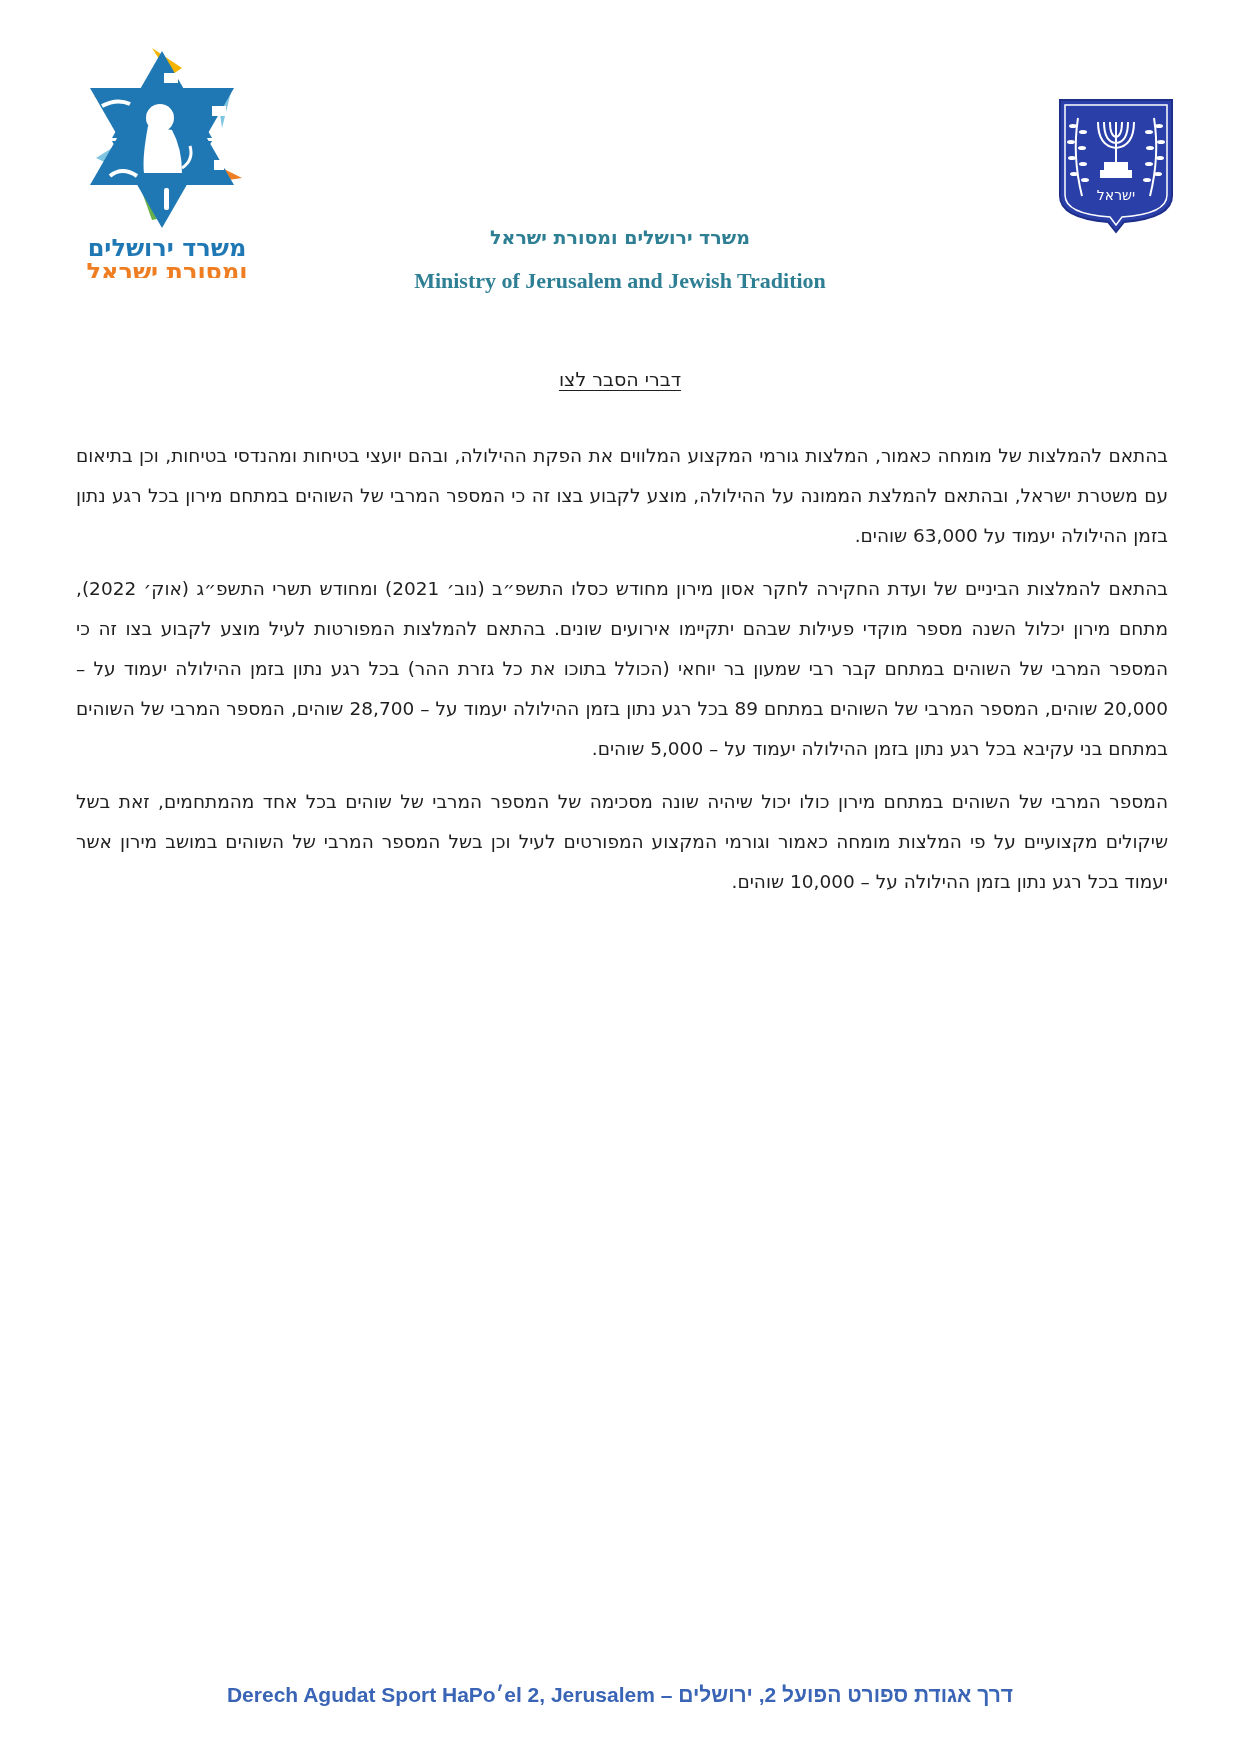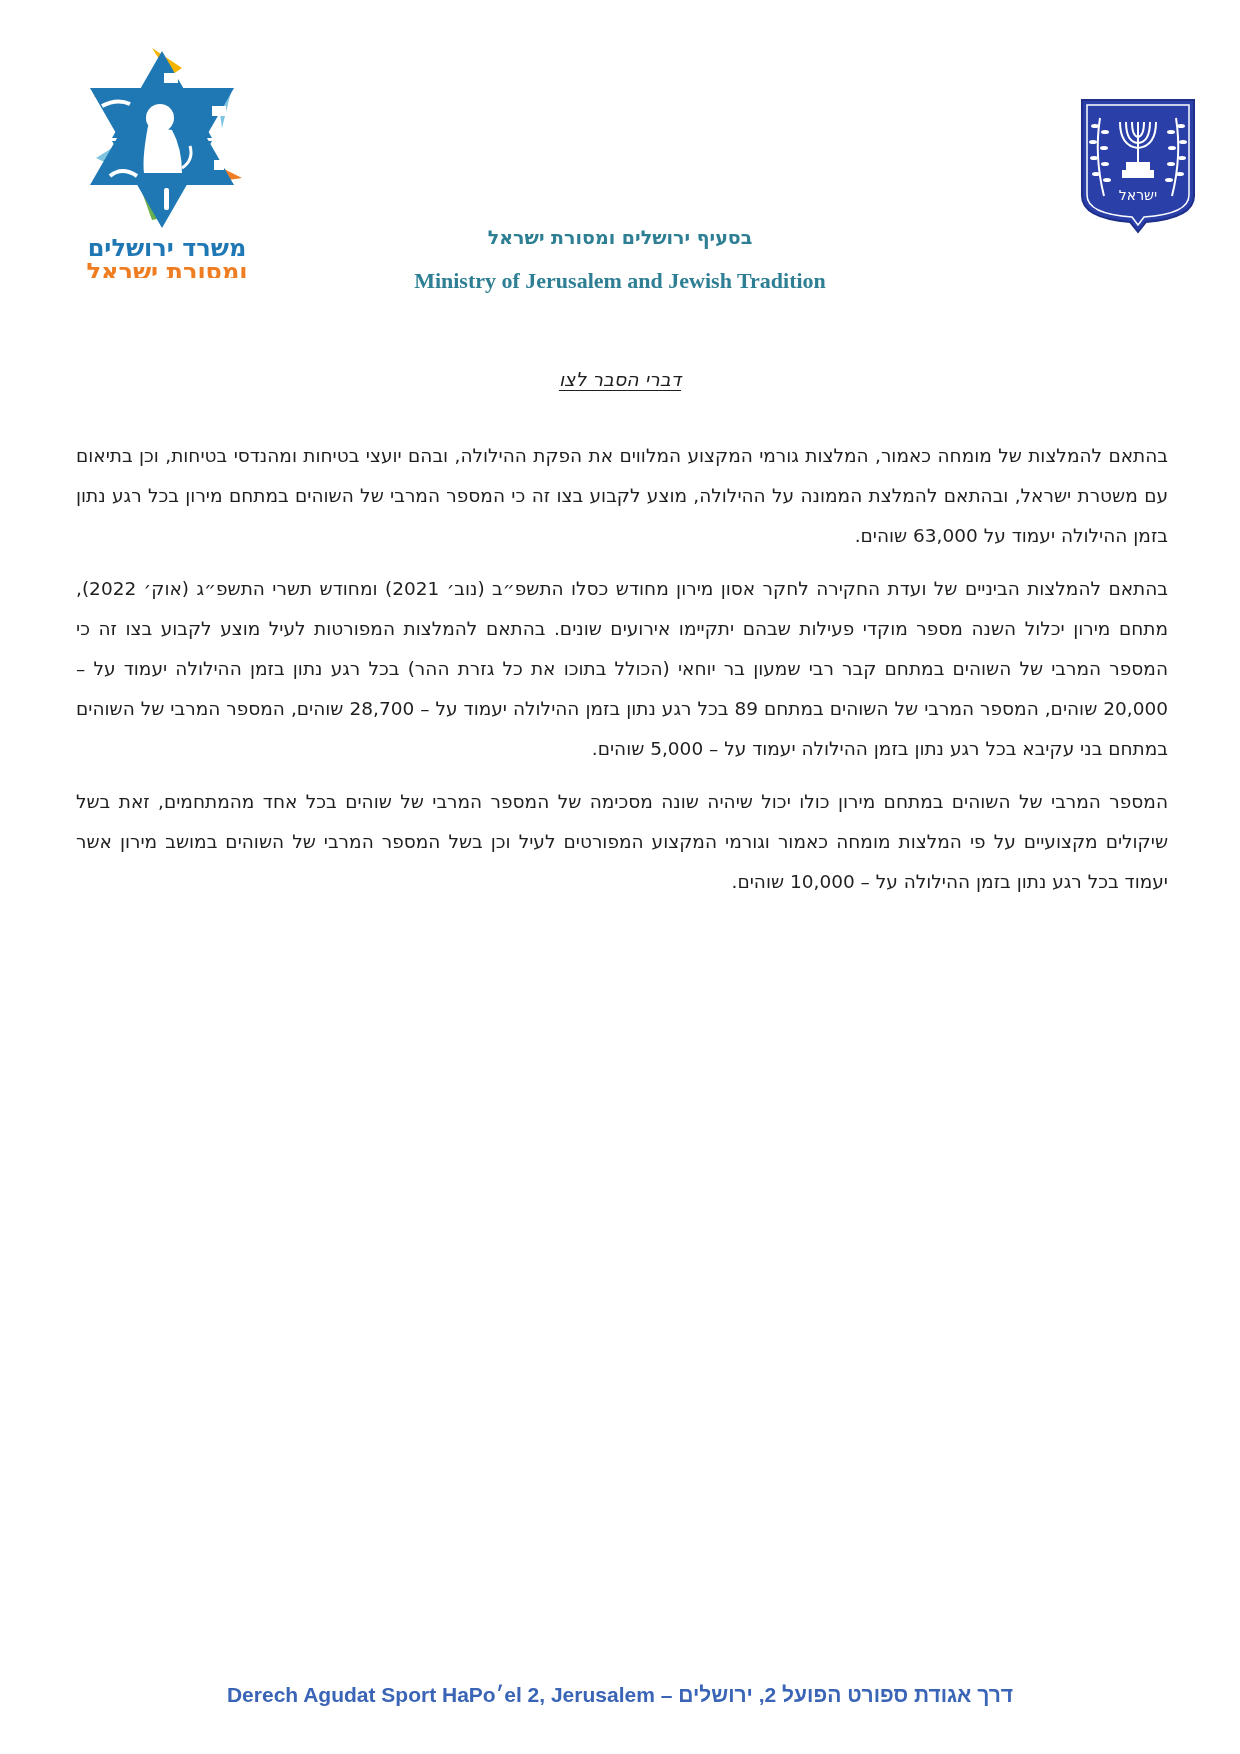--- a/index.html
+++ b/index.html
@@ -1,22 +1,22 @@
 <!DOCTYPE html>
 <html><head>
 <meta charset="utf-8">
 <style>
   html, body { margin: 0; padding: 0; background: #ffffff; }
   body { width: 1240px; height: 1754px; position: relative; overflow: hidden; font-family: "DejaVu Sans", sans-serif; color: #1f1f1f; }
   .logo-left { position: absolute; left: 82px; top: 48px; width: 170px; height: 230px; }
-  .logo-right { position: absolute; left: 1078px; top: 96px; width: 120px; height: 140px; }
+  .logo-right { position: absolute; left: 1056px; top: 96px; width: 120px; height: 140px; }
   .header-he { position: absolute; left: 0; width: 1240px; top: 226px; text-align: center; font-family: "DejaVu Sans", sans-serif; font-weight: bold; font-size: 19px; color: #2e7f94; direction: rtl; }
   .header-en { position: absolute; left: 0; width: 1240px; top: 268px; text-align: center; font-family: Liberation Serif, serif; font-weight: bold; font-size: 22px; color: #2e7f94; }
   .doc-title { position: absolute; left: 0; width: 1240px; top: 368px; text-align: center; font-size: 19px; direction: rtl; }
-  .doc-title span { text-decoration: underline; text-underline-offset: 4px; font-style: italic; }
+  .doc-title span { text-decoration: underline; text-underline-offset: 4px; }
   .body { position: absolute; left: 76px; width: 1092px; top: 436px; direction: rtl; text-align: justify; font-size: 18.5px; line-height: 40px; }
   .body p { margin: 0 0 13px 0; }
   .body p.last { font-size: 16.5px; line-height: 28px; text-align: right; margin-top: 2px; padding-right: 2px; }
   .footer { position: absolute; left: 0; width: 1240px; top: 1683px; text-align: center; font-family: Liberation Sans, sans-serif; font-weight: bold; font-size: 21px; color: #3a64b5; }
 </style>
 </head>
 <body>
 
 <div class="logo-left">
   <svg width="170" height="230" viewBox="0 0 170 230">
@@ -76,21 +76,21 @@
       <path d="M42 26 Q42 50 60 52 Q78 50 78 26"></path>
       <path d="M48 26 Q48 46 60 47 Q72 46 72 26"></path>
       <path d="M54 26 Q54 40 60 41 Q66 40 66 26"></path>
     </g>
     <rect x="48" y="66" width="24" height="8" fill="#ffffff"></rect>
     <rect x="44" y="74" width="32" height="8" fill="#ffffff"></rect>
     <text x="60" y="104" text-anchor="middle" font-family="DejaVu Sans, sans-serif" font-size="14" fill="#ffffff" direction="rtl">ישראל</text>
   </svg>
 </div>
 
-<div class="header-he">בסעיף ירושלים ומסורת ישראל</div>
+<div class="header-he">משרד ירושלים ומסורת ישראל</div>
 <div class="header-en">Ministry of Jerusalem and Jewish Tradition</div>
 
 <div class="doc-title">
   <span>דברי הסבר לצו</span>
 </div>
 
 <div class="body">
   <p>בהתאם להמלצות של מומחה כאמור, המלצות גורמי המקצוע המלווים את הפקת ההילולה, ובהם יועצי בטיחות ומהנדסי בטיחות, וכן בתיאום עם משטרת ישראל, ובהתאם להמלצת הממונה על ההילולה, מוצע לקבוע בצו זה כי המספר המרבי של השוהים במתחם מירון בכל רגע נתון בזמן ההילולה יעמוד על 63,000 שוהים.</p>
   <p>בהתאם להמלצות הביניים של ועדת החקירה לחקר אסון מירון מחודש כסלו התשפ״ב (נוב׳ 2021) ומחודש תשרי התשפ״ג (אוק׳ 2022), מתחם מירון יכלול השנה מספר מוקדי פעילות שבהם יתקיימו אירועים שונים. בהתאם להמלצות המפורטות לעיל מוצע לקבוע בצו זה כי המספר המרבי של השוהים במתחם קבר רבי שמעון בר יוחאי (הכולל בתוכו את כל גזרת ההר) בכל רגע נתון בזמן ההילולה יעמוד על – 20,000 שוהים, המספר המרבי של השוהים במתחם 89 בכל רגע נתון בזמן ההילולה יעמוד על – 28,700 שוהים, המספר המרבי של השוהים במתחם בני עקיבא בכל רגע נתון בזמן ההילולה יעמוד על – 5,000 שוהים.</p>
   <p>המספר המרבי של השוהים במתחם מירון כולו יכול שיהיה שונה מסכימה של המספר המרבי של שוהים בכל אחד מהמתחמים, זאת בשל שיקולים מקצועיים על פי המלצות מומחה כאמור וגורמי המקצוע המפורטים לעיל וכן בשל המספר המרבי של השוהים במושב מירון אשר יעמוד בכל רגע נתון בזמן ההילולה  על – 10,000 שוהים.</p>

